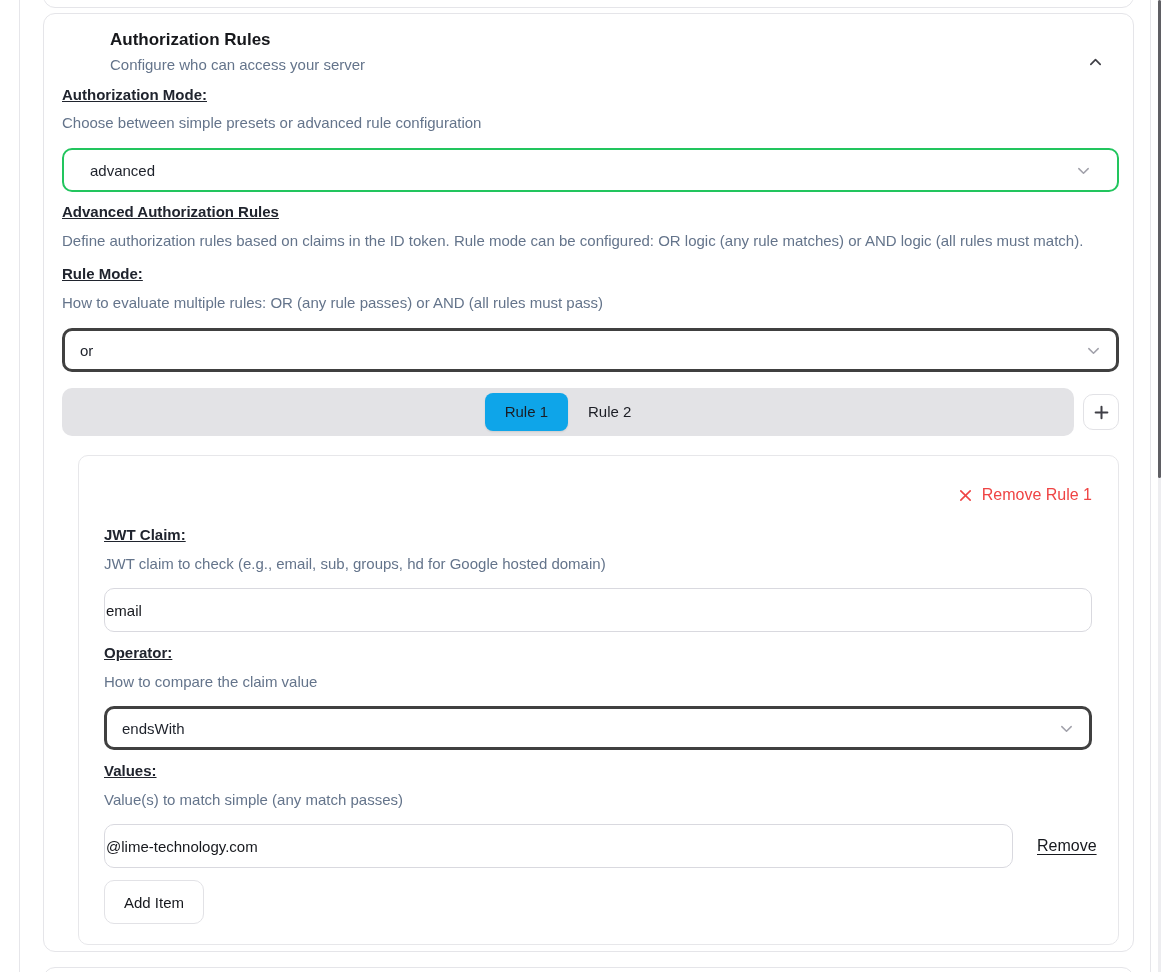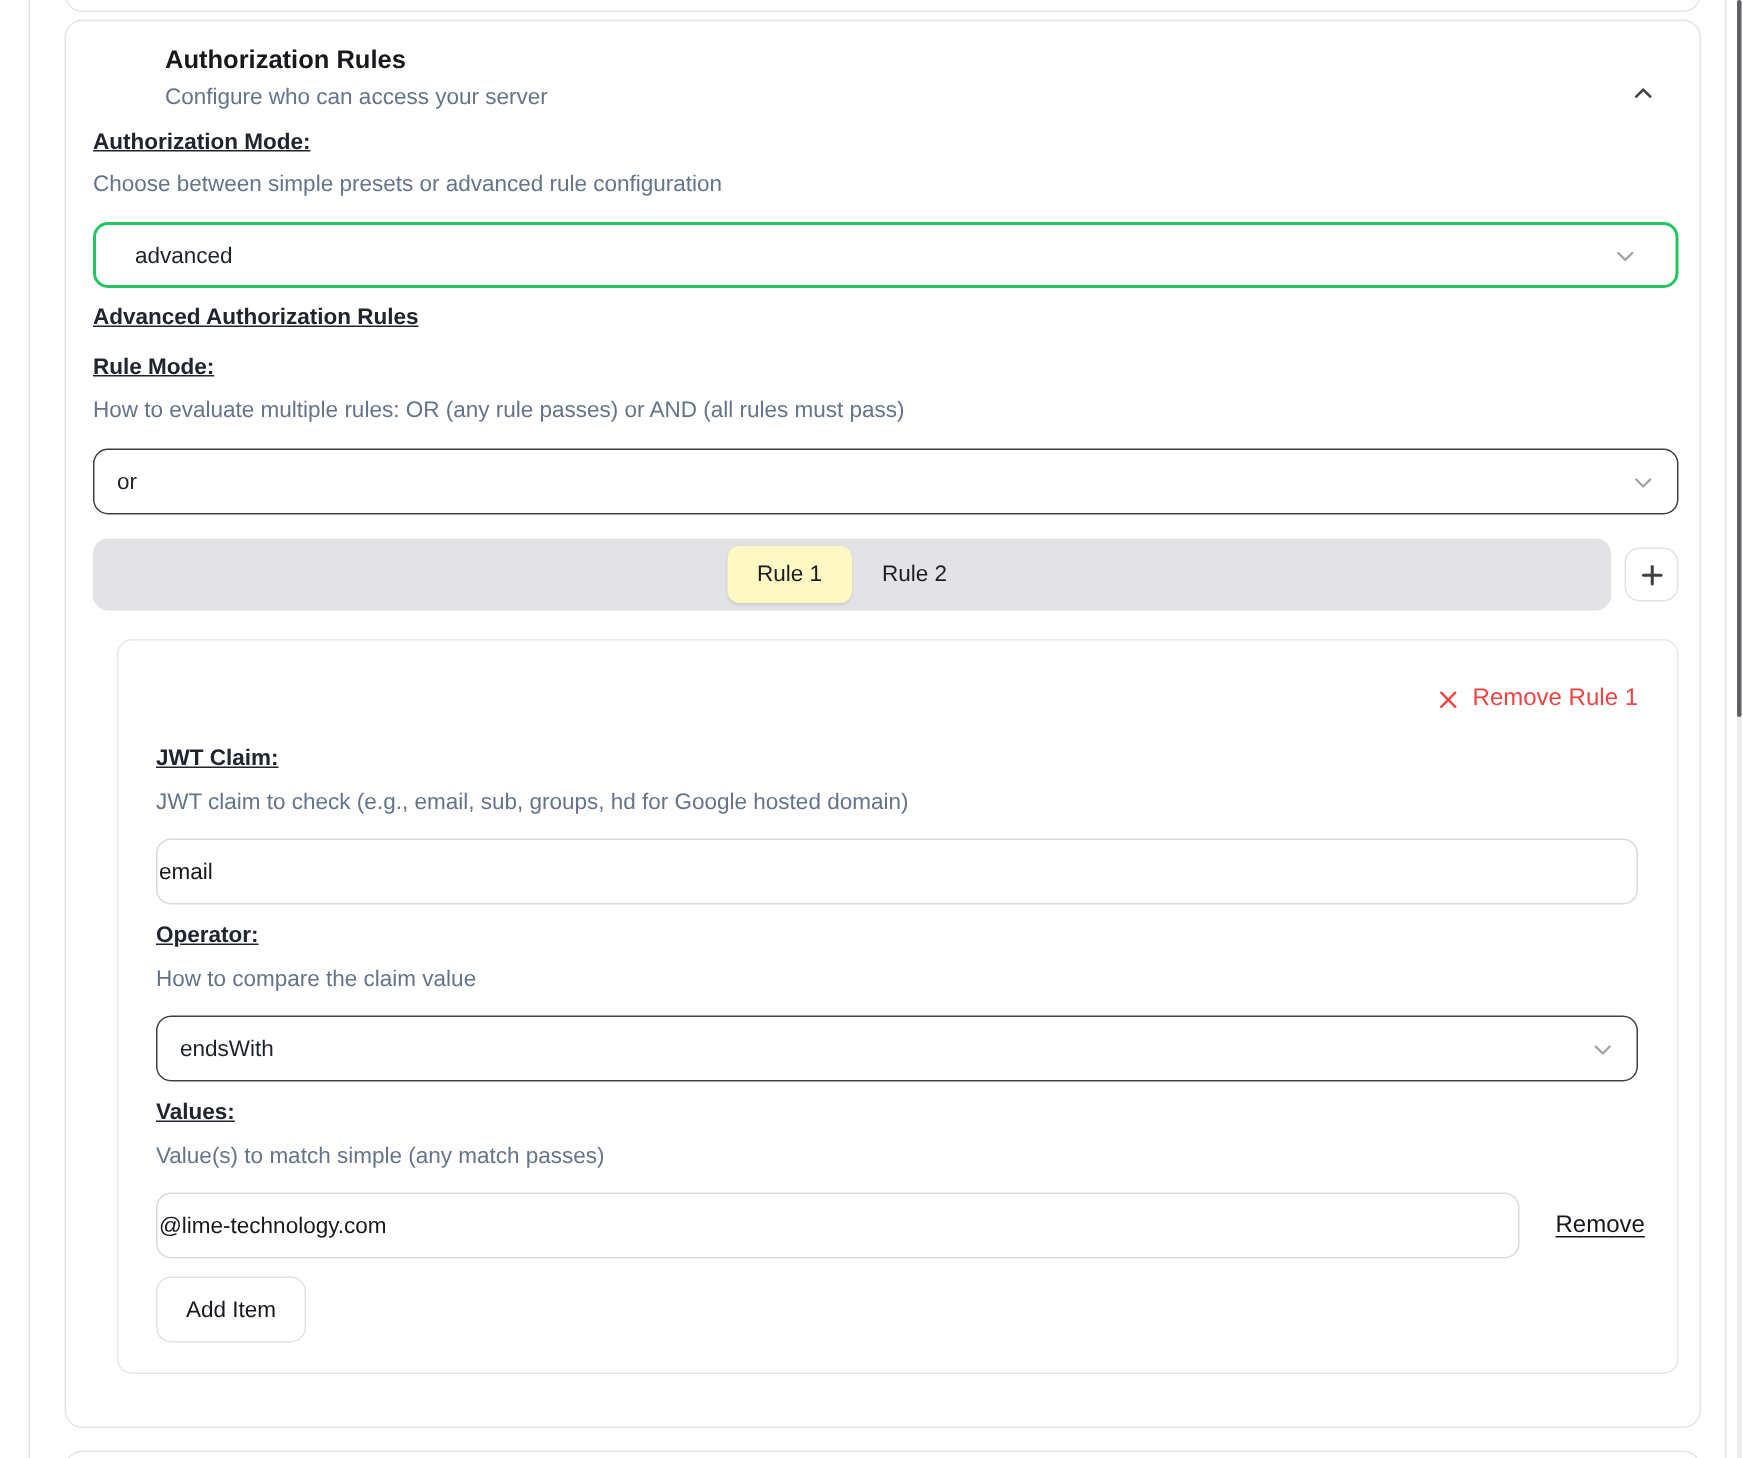--- a/index.html
+++ b/index.html
@@ -44,38 +44,38 @@
 
   .mt8  { margin-top: 8px; }  .mt6  { margin-top: 6px; }
   .mt14 { margin-top: 14px; } .mt9  { margin-top: 9px; }
   .mt7  { margin-top: 7px; }  .mt11 { margin-top: 11px; }
   .mt16 { margin-top: 16px; } .mt19 { margin-top: 19px; }
   .mt10 { margin-top: 10px; } .mt13 { margin-top: 13px; }
   .mt12 { margin-top: 12px; } .mt18 { margin-top: 18px; }
 
   .select {
     height: 44px; width: 100%;
-    border: 1px solid #404040; border-radius: 10px; background: #fff;
+    border: 3px solid #404040; border-radius: 10px; background: #fff;
     display: flex; align-items: center; justify-content: space-between;
     padding: 0 15px; font-size: 15px; color: #1d212a; cursor: pointer;
   }
   .select-focused { border: 2px solid #22c55e; padding: 0 26px; }
   .chev { flex: 0 0 auto; color: #a1a1aa; }
 
   .tab-row { display: flex; align-items: center; gap: 9px; }
   .tabs-bar {
     flex: 1; height: 48px; background: #e3e3e6; border-radius: 10px;
     display: flex; align-items: center; justify-content: center; padding: 5px;
   }
   .tab {
     padding: 8px 20px; font-size: 15px; font-weight: 500; line-height: 22px;
     color: #1b1d24; border-radius: 8px; cursor: pointer; background: transparent; border: 0;
     font-family: inherit;
   }
-  .tab-active { background: #fef9c3; box-shadow: 0 1px 2px rgba(0,0,0,0.10); }
+  .tab-active { background: #0ea5e9; box-shadow: 0 1px 2px rgba(0,0,0,0.10); }
   .add-rule-btn {
     width: 36px; height: 36px; flex: 0 0 auto;
     border: 1px solid #e2e2e6; border-radius: 10px; background: #fff;
     display: flex; align-items: center; justify-content: center;
     color: #3f3f46; cursor: pointer;
   }
 
   .rule-panel {
     border: 1px solid #e7e7ea; border-radius: 10px; background: #fff;
     padding: 28px 26px 20px 25px;
@@ -137,20 +137,21 @@
   <div class="select select-focused mt14" role="combobox">
     <span>advanced</span>
     <span class="chev" style="display:flex;">
       <svg width="15" height="15" viewBox="0 0 16 16" fill="none" stroke="currentColor" stroke-width="1.6" stroke-linecap="round" stroke-linejoin="round">
           <polyline points="3,6 8,11 13,6"></polyline>
         </svg>
     </span>
   </div>
 
   <div class="field-label mt9">Advanced Authorization Rules</div>
+  <div class="field-desc mt7">Define authorization rules based on claims in the ID token. Rule mode can be configured: OR logic (any rule matches) or AND logic (all rules must match).</div>
 
   <div class="field-label mt11">Rule Mode:</div>
   <div class="field-desc mt7">How to evaluate multiple rules: OR (any rule passes) or AND (all rules must pass)</div>
   <div class="select mt14" role="combobox">
     <span>or</span>
     <span class="chev" style="display:flex;">
       <svg width="15" height="15" viewBox="0 0 16 16" fill="none" stroke="currentColor" stroke-width="1.6" stroke-linecap="round" stroke-linejoin="round">
           <polyline points="3,6 8,11 13,6"></polyline>
         </svg>
     </span>

